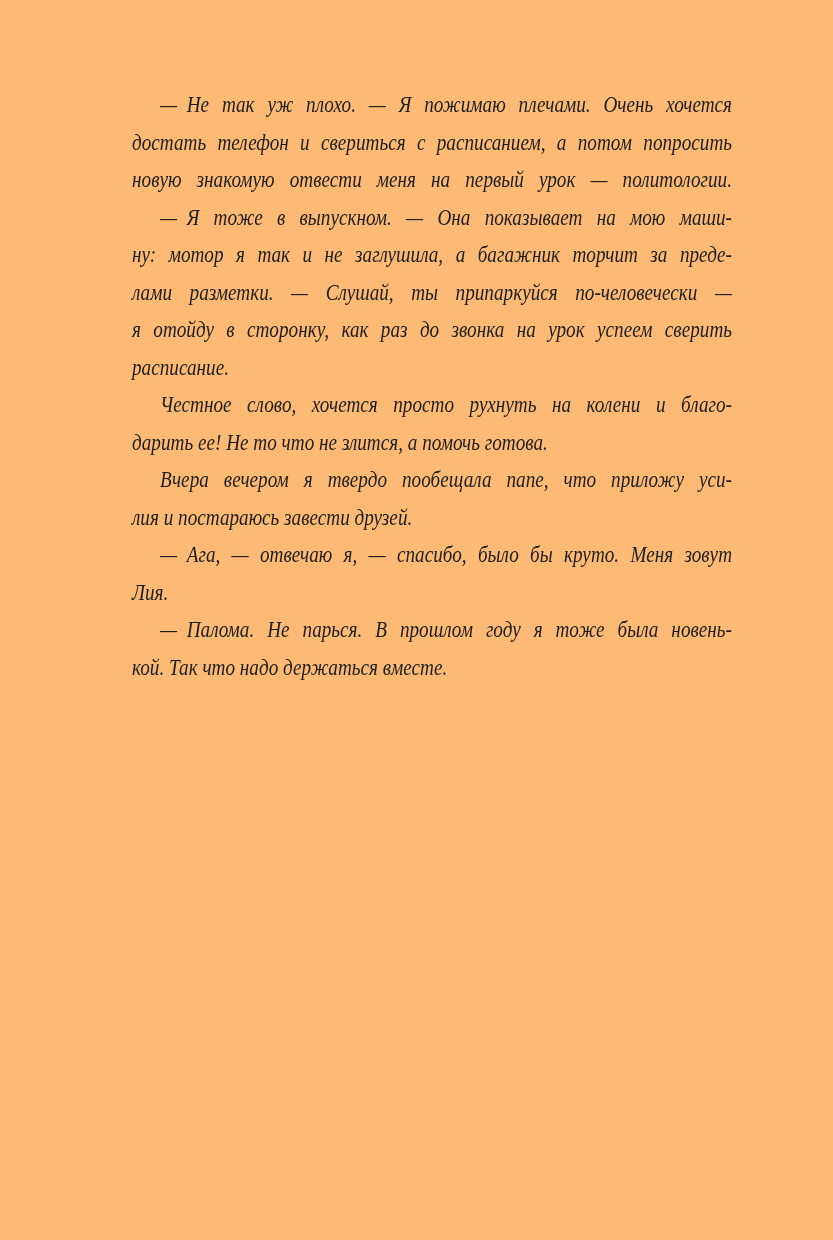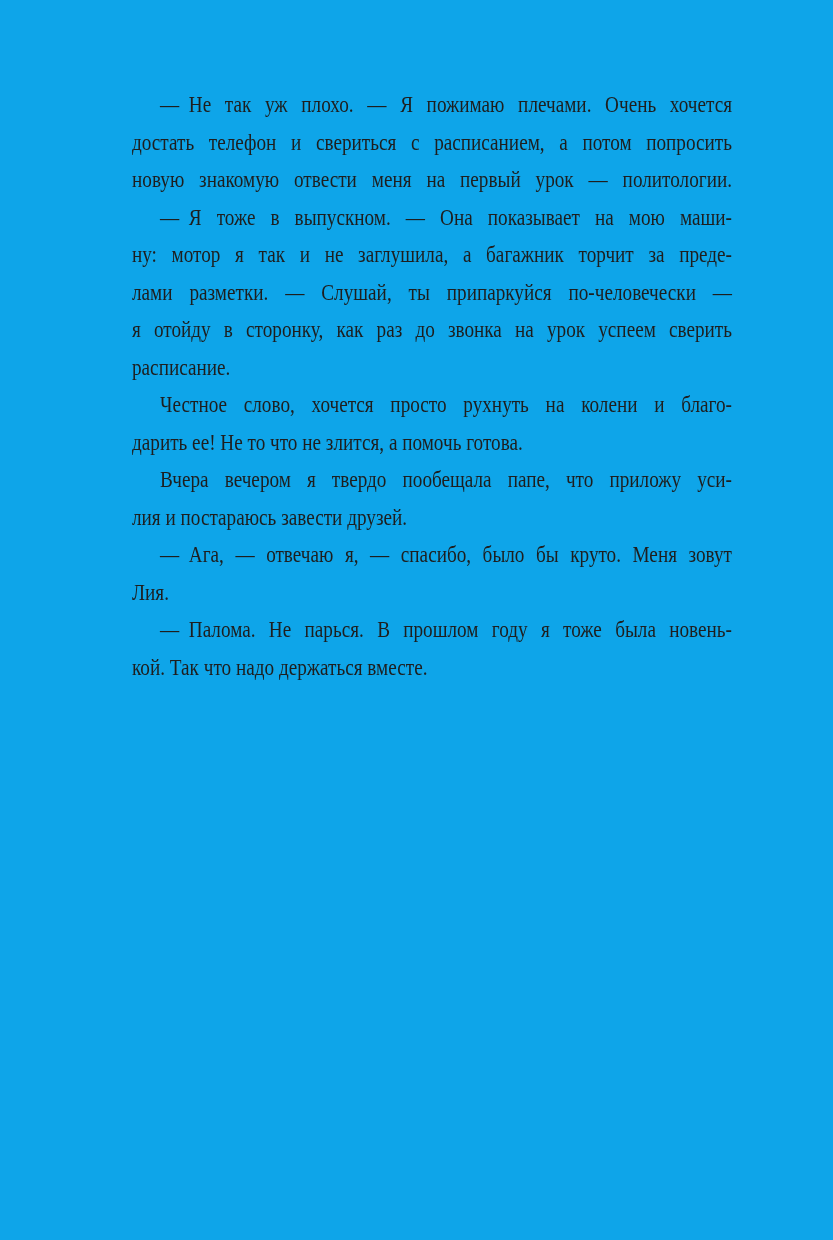--- a/index.html
+++ b/index.html
@@ -37,21 +37,21 @@
     text-align: justify;
     text-align-last: justify;
   }
   .line.indent {
     text-indent: 35px;            
   }
 </style>
 </head>
 <body>
 
-<div class="page" style="background: #0ea5e9;">
+<div class="page" style="background: #fdba74; font-style: italic;">
   <div class="textblock" id="textblock">
       <div class="line justify indent" style="color: rgb(30, 30, 30);">— Не так уж плохо. — Я пожимаю плечами. Очень хочется</div>
       <div class="line justify" style="color: rgb(30, 30, 30);">достать телефон и свериться с расписанием, а потом попросить</div>
       <div class="line justify" style="color: rgb(30, 30, 30);">новую знакомую отвести меня на первый урок — политологии.</div>
       <div class="line justify indent" style="color: rgb(30, 30, 30);">— Я тоже в выпускном. — Она показывает на мою маши-</div>
       <div class="line justify" style="color: rgb(30, 30, 30);">ну: мотор я так и не заглушила, а багажник торчит за преде-</div>
       <div class="line justify" style="color: rgb(30, 30, 30);">лами разметки. — Слушай, ты припаркуйся по-человечески —</div>
       <div class="line justify" style="color: rgb(30, 30, 30);">я отойду в сторонку, как раз до звонка на урок успеем сверить</div>
       <div class="line" style="color: rgb(30, 30, 30);">расписание.</div>
       <div class="line justify indent" style="color: rgb(30, 30, 30);">Честное слово, хочется просто рухнуть на колени и благо-</div>

